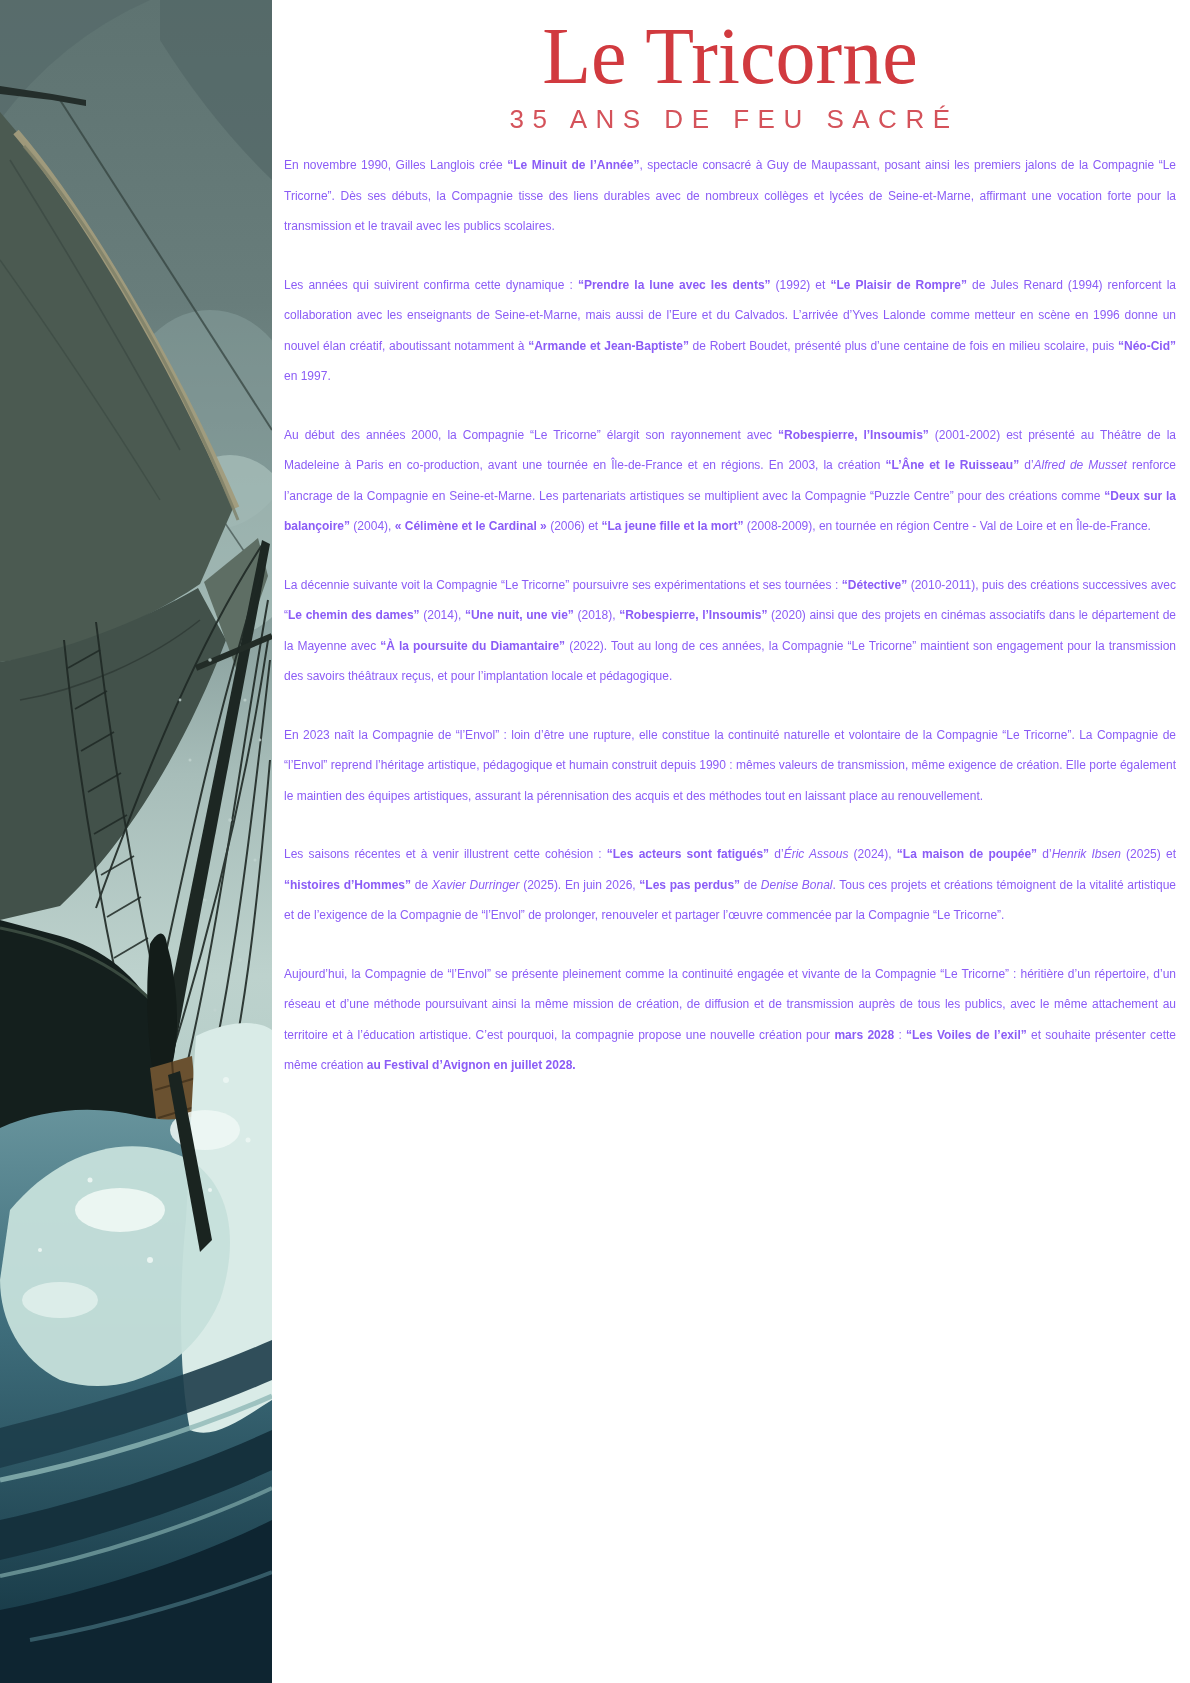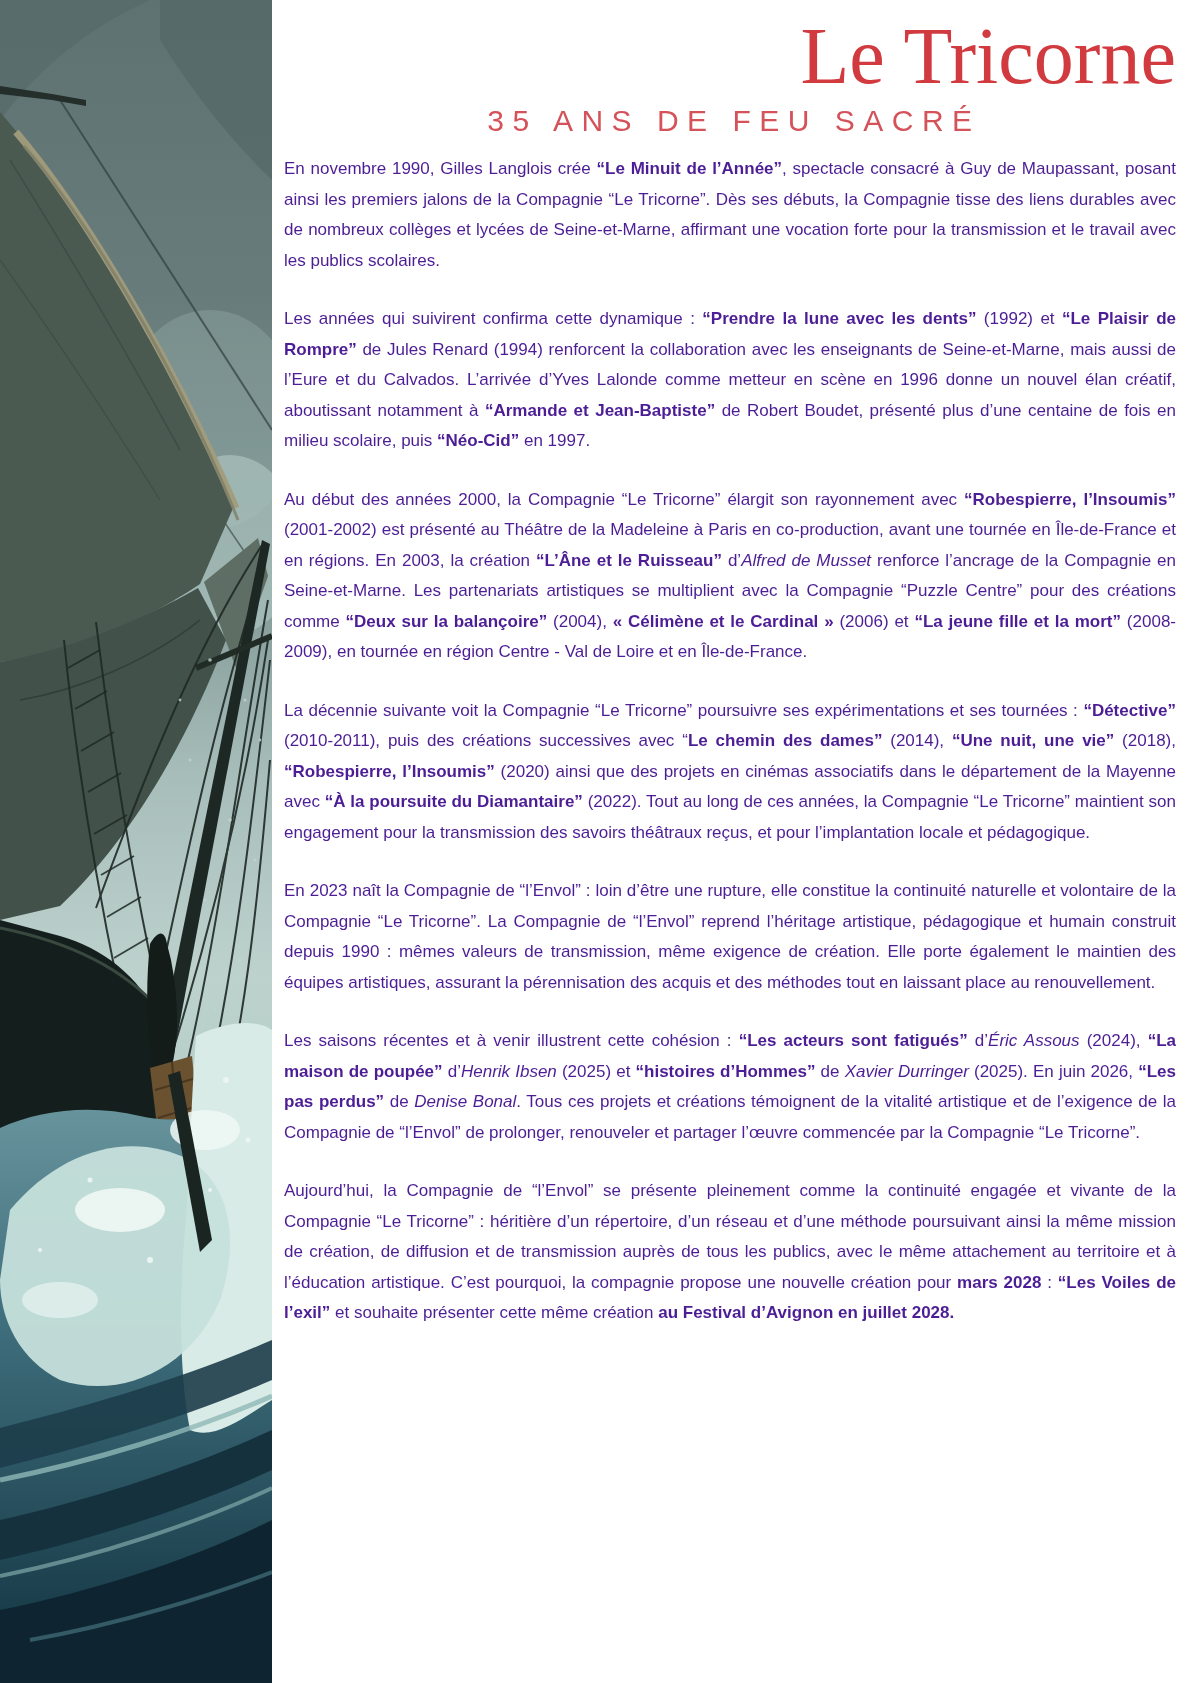--- a/index.html
+++ b/index.html
@@ -7,31 +7,31 @@
        font-family:"Liberation Sans",sans-serif;}
   .page{position:relative;width:1190px;height:1683px;background:#fff;}
 
   
   .illustration{position:absolute;left:0;top:0;width:272px;height:1683px;overflow:hidden;}
   .illustration svg{display:block;width:272px;height:1683px;}
 
   
   .content{position:absolute;left:284px;top:0;width:892px;}
   .masthead{width:100%;}
-  .title{margin:16px 0 0;text-align:right;
+  .title{margin:16px 0 0;text-align:center;
          font-family:"Liberation Serif",serif;font-weight:400;
          font-size:80px;line-height:1;color:var(--accent,#d13a3f);}
   .subtitle{margin:10px 0 0;text-align:center;
             font-family:"Liberation Sans",sans-serif;font-weight:400;
-            font-size:30px;line-height:1;letter-spacing:8.5px;
+            font-size:26px;line-height:1;letter-spacing:8.5px;
             padding-left:8px; 
             color:var(--accent2,#d4525a);}
   article{margin-top:18px;}
   article p{margin:0 0 28px;text-align:justify;
-            font-size:17px;line-height:30.5px;color:#4c1d95;}
+            font-size:12px;line-height:30.5px;color:#8b5cf6;}
   article p:last-child{margin-bottom:17px;}
   article b{font-weight:700;}
   article i{font-style:italic;}
 </style>
 </head>
 <body>
 
 <div class="page">
 
   <div class="illustration" title="Tall ship with dark storm sails plunging bow-first through heavy teal seas">

